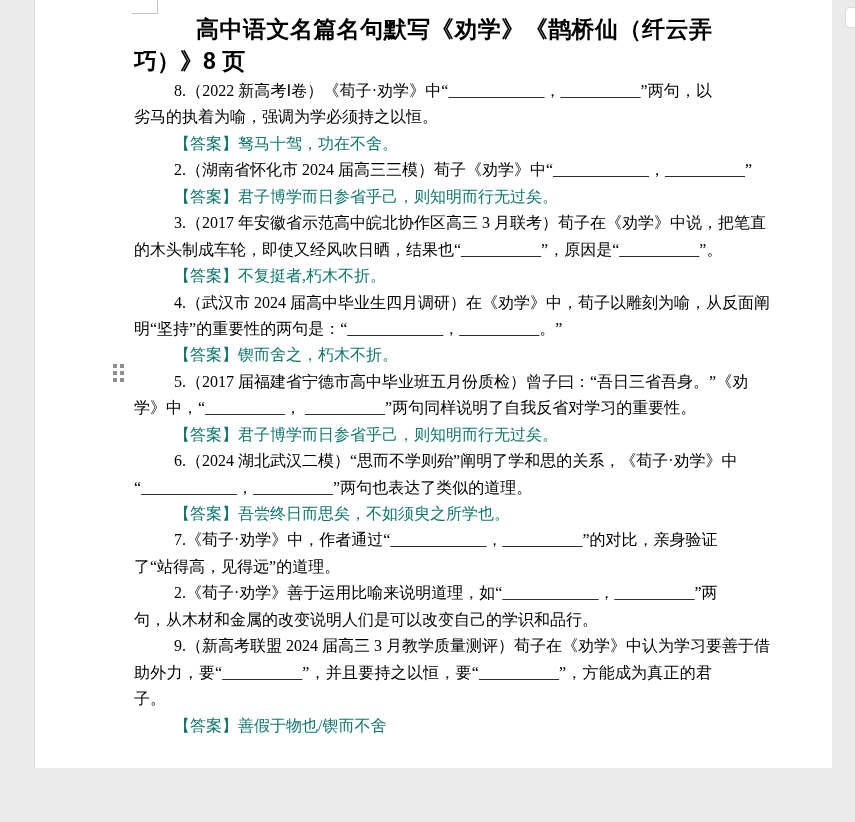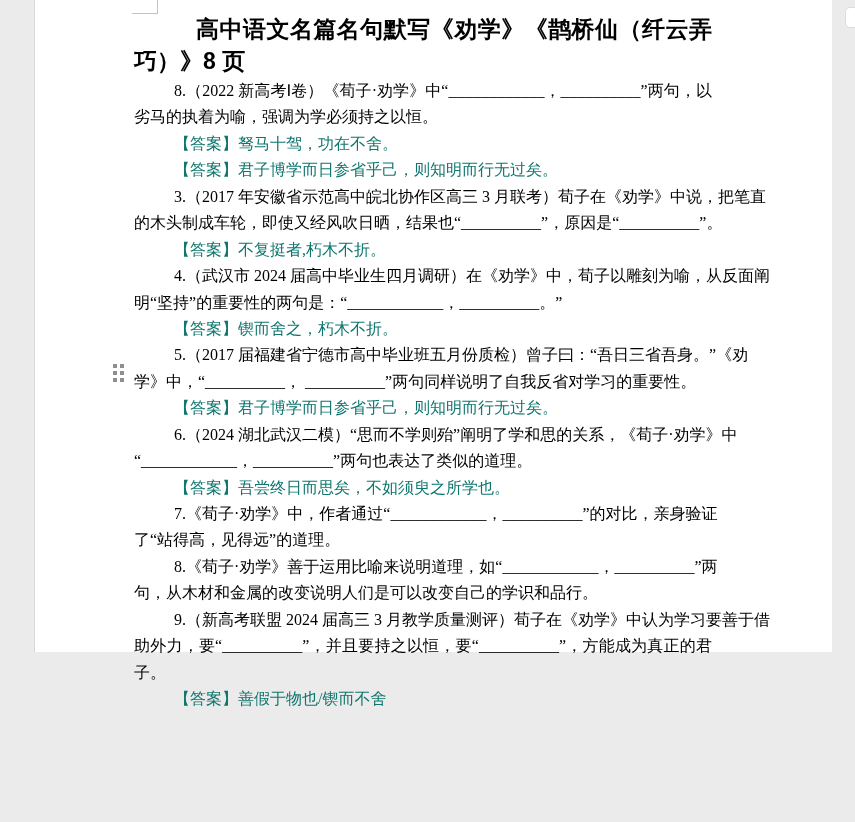--- a/index.html
+++ b/index.html
@@ -7,21 +7,21 @@
     position:relative;
     width:855px;height:822px;
     background:#ebebeb;
     overflow:hidden;
     font-family:"Liberation Serif",serif;
     color:#000;
   }
   .page{
     position:absolute;
     left:35px;top:0;
-    width:797px;height:652px;
+    width:797px;height:768px;
     background:#ffffff;
     box-shadow:-1px 0 0 #d8d8d8, 1px 0 0 #d8d8d8;
   }
   
   .bmark-h{position:absolute;left:97px;top:13px;width:26px;height:1px;background:#c3c3c3;}
   .bmark-v{position:absolute;left:122px;top:0;width:1px;height:14px;background:#c3c3c3;}
   
   .drag-handle{
     position:absolute;left:78px;top:364px;
     display:grid;grid-template-columns:4px 4px;grid-template-rows:4px 4px 4px;
@@ -69,36 +69,37 @@
         <span></span>
     </div>
 
     <div class="content">
       <div class="t-line t-first fill">高中语文名篇名句默写《劝学》《鹊桥仙（纤云弄</div>
       <div class="t-line">巧）》8 页</div>
       <div id="doc-body">
           <div class="line first fill">8.（2022 新高考Ⅰ卷）《荀子·劝学》中“____________，__________”两句，以</div>
           <div class="line">劣马的执着为喻，强调为学必须持之以恒。</div>
           <div class="line answer first">【答案】驽马十驾，功在不舍。</div>
+          <div class="line first fill">2.（湖南省怀化市 2024 届高三三模）荀子《劝学》中“____________，__________”</div>
           <div class="line answer first">【答案】君子博学而日参省乎己，则知明而行无过矣。</div>
           <div class="line first fill">3.（2017 年安徽省示范高中皖北协作区高三 3 月联考）荀子在《劝学》中说，把笔直</div>
           <div class="line">的木头制成车轮，即使又经风吹日晒，结果也“__________”，原因是“__________”。</div>
           <div class="line answer first">【答案】不复挺者,朽木不折。</div>
           <div class="line first fill">4.（武汉市 2024 届高中毕业生四月调研）在《劝学》中，荀子以雕刻为喻，从反面阐</div>
           <div class="line">明“坚持”的重要性的两句是：“____________，__________。”</div>
           <div class="line answer first">【答案】锲而舍之，朽木不折。</div>
           <div class="line first fill">5.（2017 届福建省宁德市高中毕业班五月份质检）曾子曰：“吾日三省吾身。”《劝</div>
           <div class="line">学》中，“__________， __________”两句同样说明了自我反省对学习的重要性。</div>
           <div class="line answer first">【答案】君子博学而日参省乎己，则知明而行无过矣。</div>
           <div class="line first fill">6.（2024 湖北武汉二模）“思而不学则殆”阐明了学和思的关系，《荀子·劝学》中</div>
           <div class="line">“____________，__________”两句也表达了类似的道理。</div>
           <div class="line answer first">【答案】吾尝终日而思矣，不如须臾之所学也。</div>
           <div class="line first fill">7.《荀子·劝学》中，作者通过“____________，__________”的对比，亲身验证</div>
           <div class="line">了“站得高，见得远”的道理。</div>
-          <div class="line first fill">8.《荀子·劝学》善于运用比喻来说明道理，如“____________，__________”两</div>
+          <div class="line first fill">2.《荀子·劝学》善于运用比喻来说明道理，如“____________，__________”两</div>
           <div class="line">句，从木材和金属的改变说明人们是可以改变自己的学识和品行。</div>
           <div class="line first fill">9.（新高考联盟 2024 届高三 3 月教学质量测评）荀子在《劝学》中认为学习要善于借</div>
           <div class="line fill">助外力，要“__________”，并且要持之以恒，要“__________”，方能成为真正的君</div>
           <div class="line">子。</div>
           <div class="line answer first">【答案】善假于物也/锲而不舍</div>
         </div>
     </div>
   </div>
 
   <div class="right-strip"></div>

